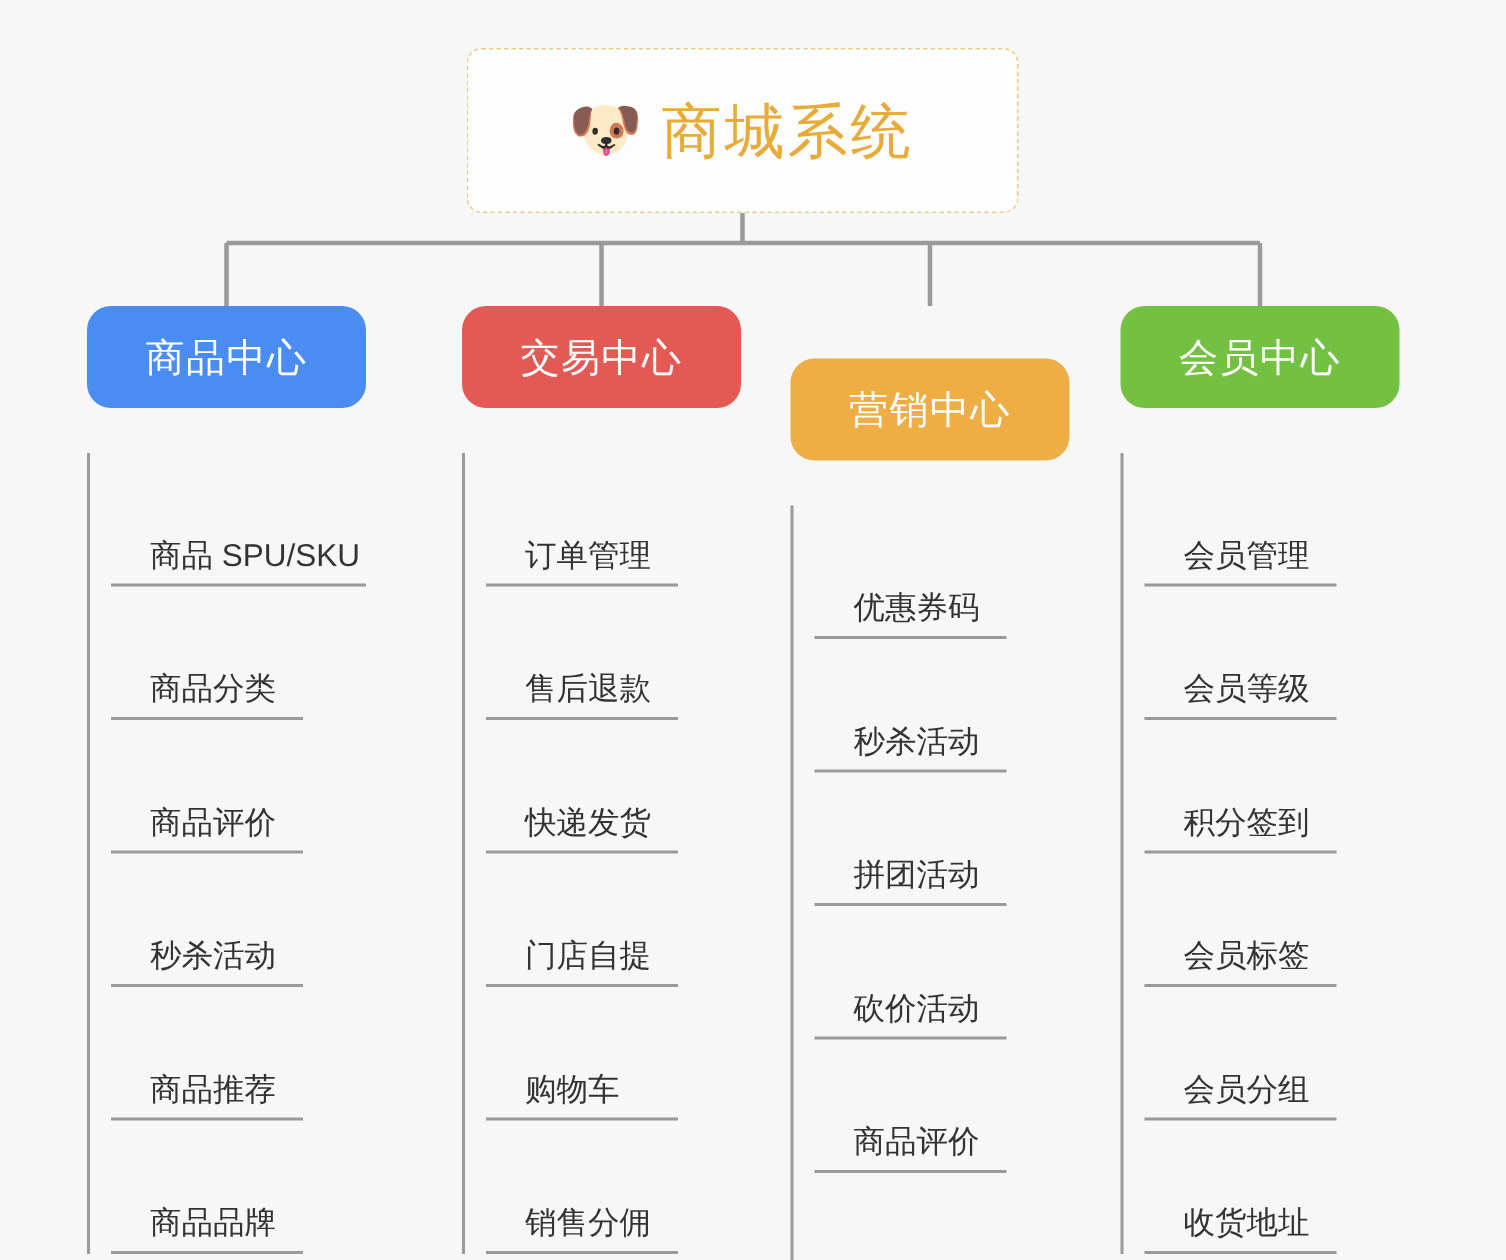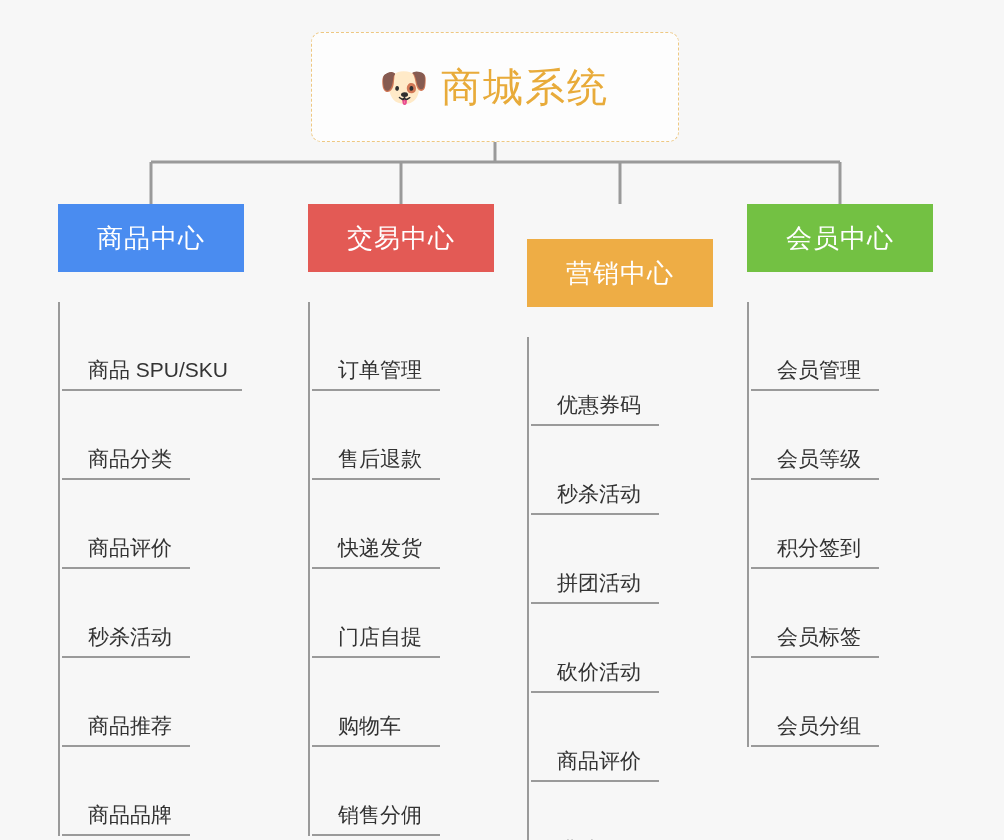--- a/index.html
+++ b/index.html
@@ -70,38 +70,38 @@
     top: 204px;
     width: 186px;
   }
   .col-0 { left: 58px; }
   .col-1 { left: 308px; }
   .col-2 { left: 527px; }
   .col-3 { left: 747px; }
 
   .cat-box {
     height: 68px;
-    border-radius: 0;
+    border-radius: 16px;
     display: flex;
     align-items: center;
     justify-content: center;
     color: #ffffff;
     font-size: 26px;
     letter-spacing: 1px;
     box-sizing: border-box;
   }
   .cat-blue   { background: #4a8cf0; }
   .cat-red    { background: #e35a55; }
   .cat-orange { background: #eead45; margin-top: 35px; }
   .cat-green  { background: #73c143; }
 
   .leaf-list {
     position: relative;
     margin-top: 30px;
-    padding-left: 2px;
+    padding-left: 14px;
     border-left: 2px solid #9a9a9a;
   }
   .leaf-item {
     height: 89px;
     display: flex;
     align-items: flex-end;
     box-sizing: border-box;
   }
   .leaf-text {
     display: inline-block;
@@ -227,16 +227,19 @@
         </div>
       <div class="leaf-item">
           <span class="leaf-text">积分签到</span>
         </div>
       <div class="leaf-item">
           <span class="leaf-text">会员标签</span>
         </div>
       <div class="leaf-item">
           <span class="leaf-text">会员分组</span>
         </div>
+      <div class="leaf-item">
+          <span class="leaf-text">收货地址</span>
+        </div>
     </div>
   </div>
 
 </div>
 
 </body></html>

